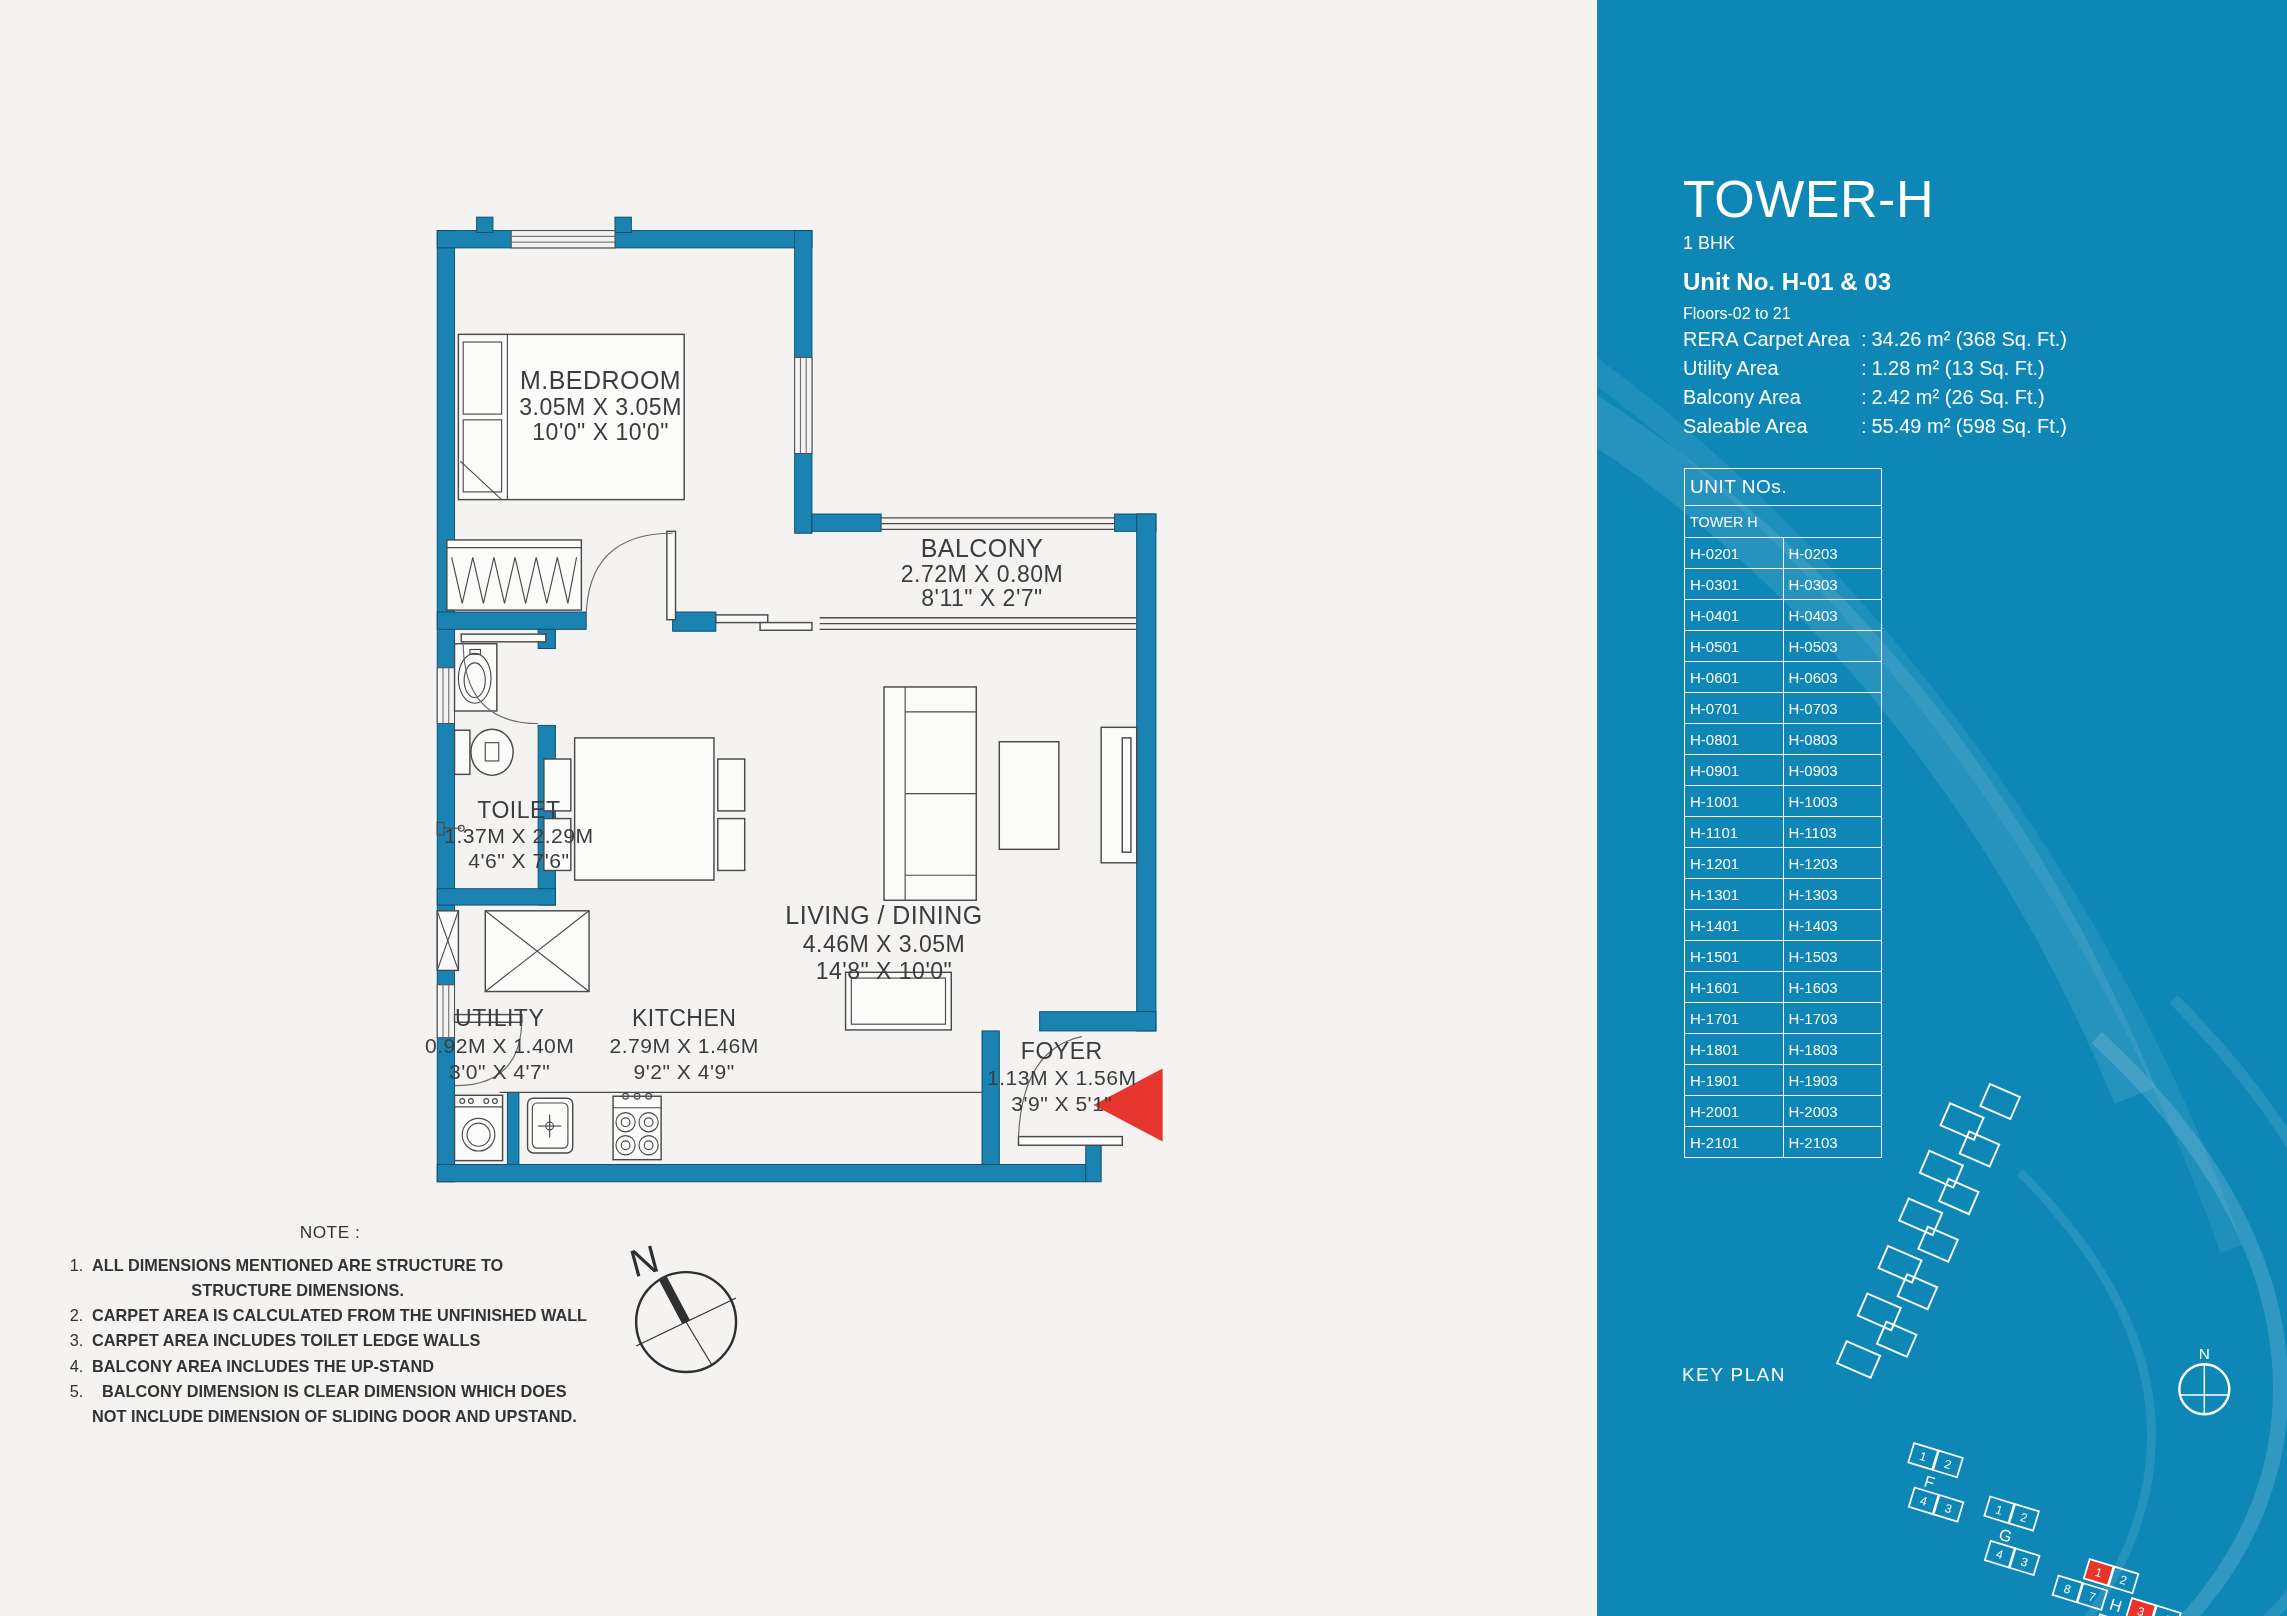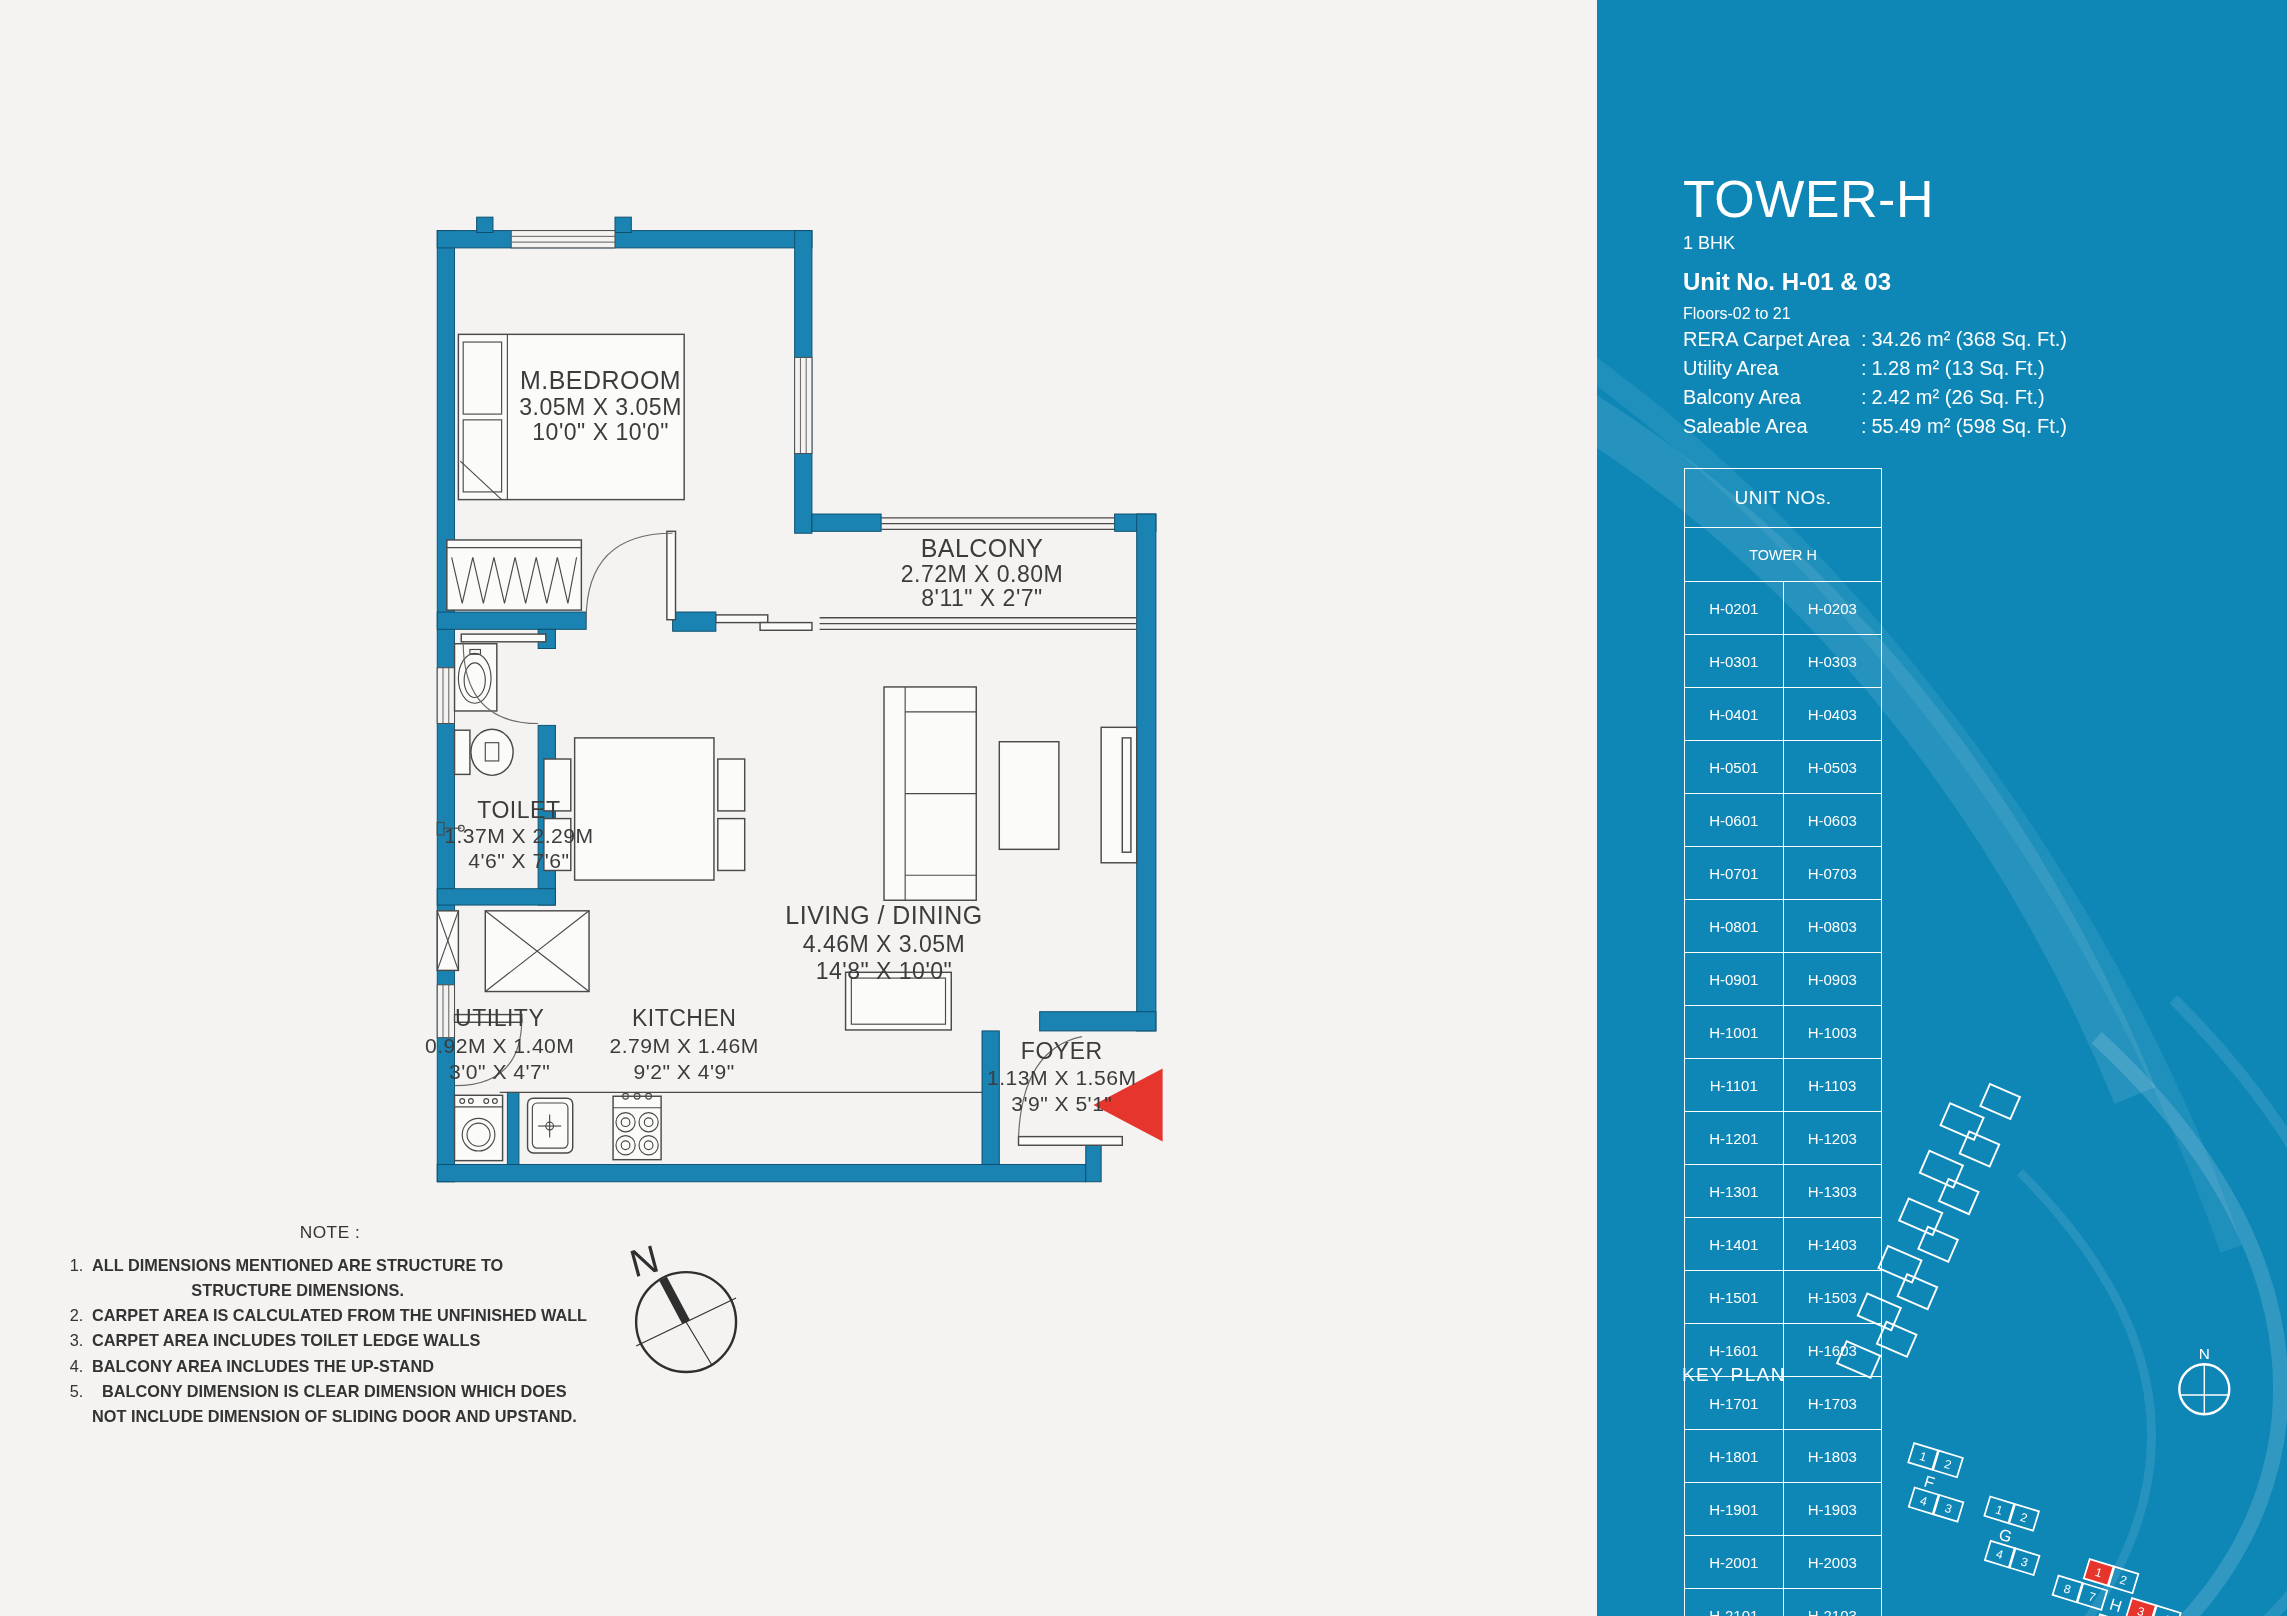--- a/index.html
+++ b/index.html
@@ -31,21 +31,21 @@
   .tower-title{position:absolute;left:86px;top:169px;font-size:52px;letter-spacing:0.5px;}
   .bhk{position:absolute;left:86px;top:233px;font-size:18px;}
   .unitno{position:absolute;left:86px;top:268px;font-size:24px;font-weight:bold;}
   .floors{position:absolute;left:86px;top:293px;font-size:16px;margin-top:12px;}
   .areas{position:absolute;left:86px;top:328px;width:538px;}
   .area-row{display:flex;height:29px;font-size:20px;align-items:flex-start;}
   .area-label{width:173px;flex:0 0 173px;}
   .area-colon{width:15.4px;flex:0 0 15.4px;text-align:center;}
   .unit-table{position:absolute;left:87px;top:468px;width:198px;border-collapse:collapse;
               color:#fff;table-layout:fixed;}
-  .unit-table th,.unit-table td{border:1.4px solid #fff;text-align:center;font-weight:normal;padding:16px;}
+  .unit-table th,.unit-table td{border:1.4px solid #fff;text-align:left;font-weight:normal;padding:5px;}
   .ut-title{font-size:19px;height:26px;letter-spacing:0.5px;}
   .ut-sub{font-size:14.4px;height:21px;}
   .unit-table td{font-size:15px;height:20px;}
   .keyplan-label{position:absolute;left:85px;top:1364px;font-size:19px;letter-spacing:1.4px;}
 </style>
 </head>
 <body>
 
 <div class="page">
 

